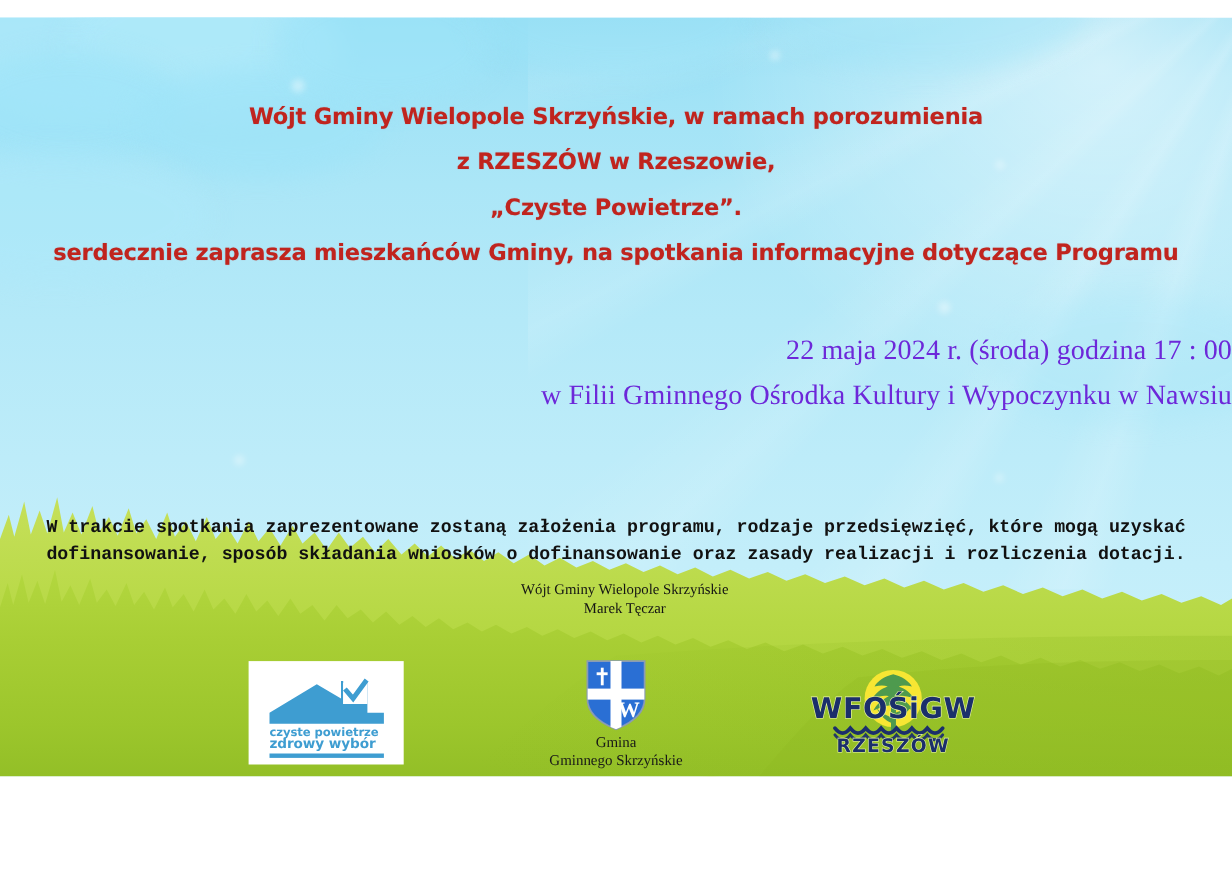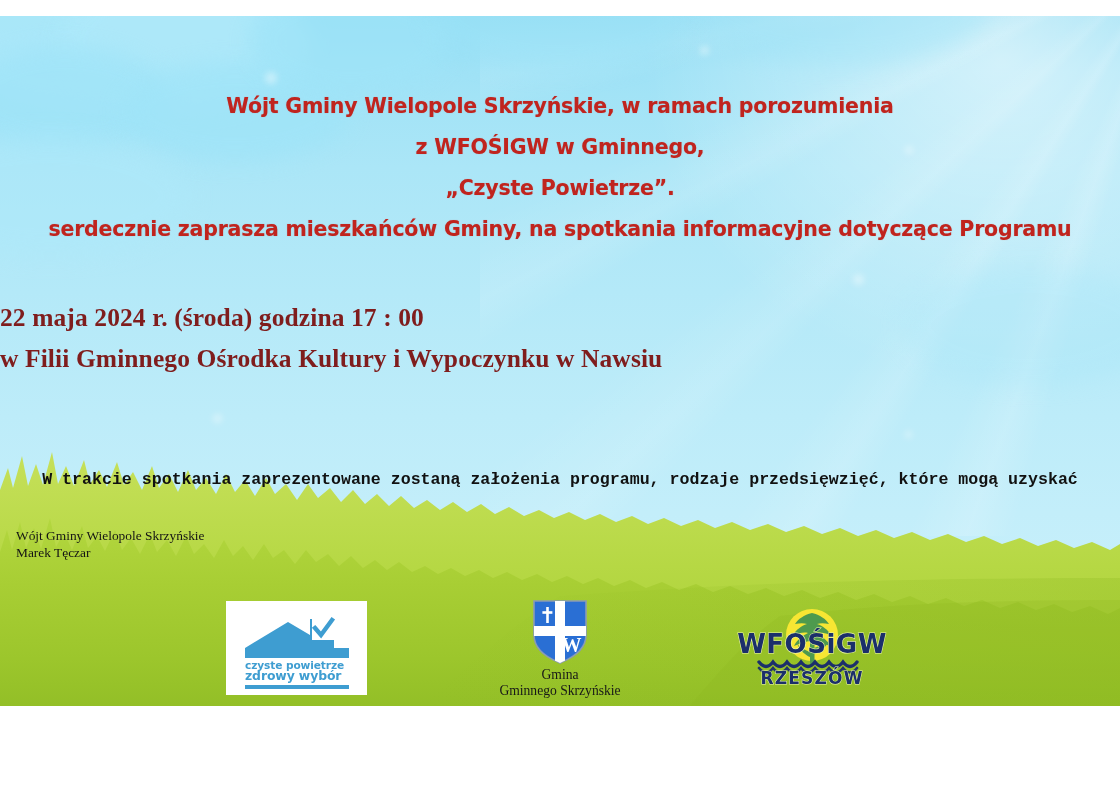--- a/index.html
+++ b/index.html
@@ -110,24 +110,24 @@
     letter-spacing: -0.2px;
     text-shadow: 0 0 1px rgba(192,36,30,.35);
   }
   .headline .ln { display: block; white-space: nowrap; }
 
   
   .event {
     position: absolute;
     left: 0; right: 0;
     top: 281px;
-    text-align: left;
-    color: #7f1d1d;
+    text-align: right;
+    color: #6d28d9;
     font-family: "Liberation Serif", serif;
-    font-weight: bold;
+    font-weight: normal;
     font-size: 25.5px;
     line-height: 41px;
     letter-spacing: .1px;
   }
   .event .ln { display: block; white-space: nowrap; }
 
   
   .body-note {
     position: absolute;
     left: 0; right: 0;
@@ -139,21 +139,21 @@
     font-size: 16.6px;
     line-height: 24px;
   }
   .body-note .ln { display: block; white-space: nowrap; }
 
   
   .signature {
     position: absolute;
     left: 0; right: 0;
     top: 512px;
-    text-align: left;
+    text-align: center;
     color: #141414;
     font-family: "Liberation Serif", serif;
     font-weight: normal;
     font-size: 13.4px;
     line-height: 16.5px;
     padding-left: 16px;
   }
   .signature .ln { display: block; white-space: nowrap; }
 
   
@@ -277,32 +277,33 @@
 
       <path fill="url(#shade)" opacity=".55" d="
         M560,130 C700,120 840,112 1120,112 L1120,240 L420,240 C470,200 510,160 560,130 Z"></path>
       <path fill="#8cb81f" opacity=".22" d="
         M780,150 C870,140 960,134 1120,134 L1120,240 L690,240 C720,205 745,175 780,150 Z"></path>
     </svg>
   </div>
 
   <div class="headline">
     <span class="ln">Wójt Gminy Wielopole Skrzyńskie, w ramach porozumienia</span>
-    <span class="ln">z WFOŚIGW w Gminnego,</span>
+    <span class="ln">z RZESZÓW w Rzeszowie,</span>
     <span class="ln">„Czyste Powietrze”.</span>
     <span class="ln">serdecznie zaprasza mieszkańców Gminy, na spotkania informacyjne dotyczące Programu</span>
   </div>
 
   <div class="event">
     <span class="ln">22 maja 2024 r. (środa) godzina 17 : 00</span>
     <span class="ln">w Filii Gminnego Ośrodka Kultury i Wypoczynku w Nawsiu</span>
   </div>
 
   <div class="body-note">
     <span class="ln">W trakcie spotkania zaprezentowane zostaną założenia programu, rodzaje przedsięwzięć, które mogą uzyskać</span>
+    <span class="ln">dofinansowanie, sposób składania wniosków o dofinansowanie oraz zasady realizacji i rozliczenia dotacji.</span>
   </div>
 
   <div class="signature">
     <span class="ln">Wójt Gminy Wielopole Skrzyńskie</span>
     <span class="ln">Marek Tęczar</span>
   </div>
 
   <div class="logo-cp">
     <div class="inner">
       <svg width="110" height="70" viewBox="0 0 110 70" xmlns="http://www.w3.org/2000/svg">

